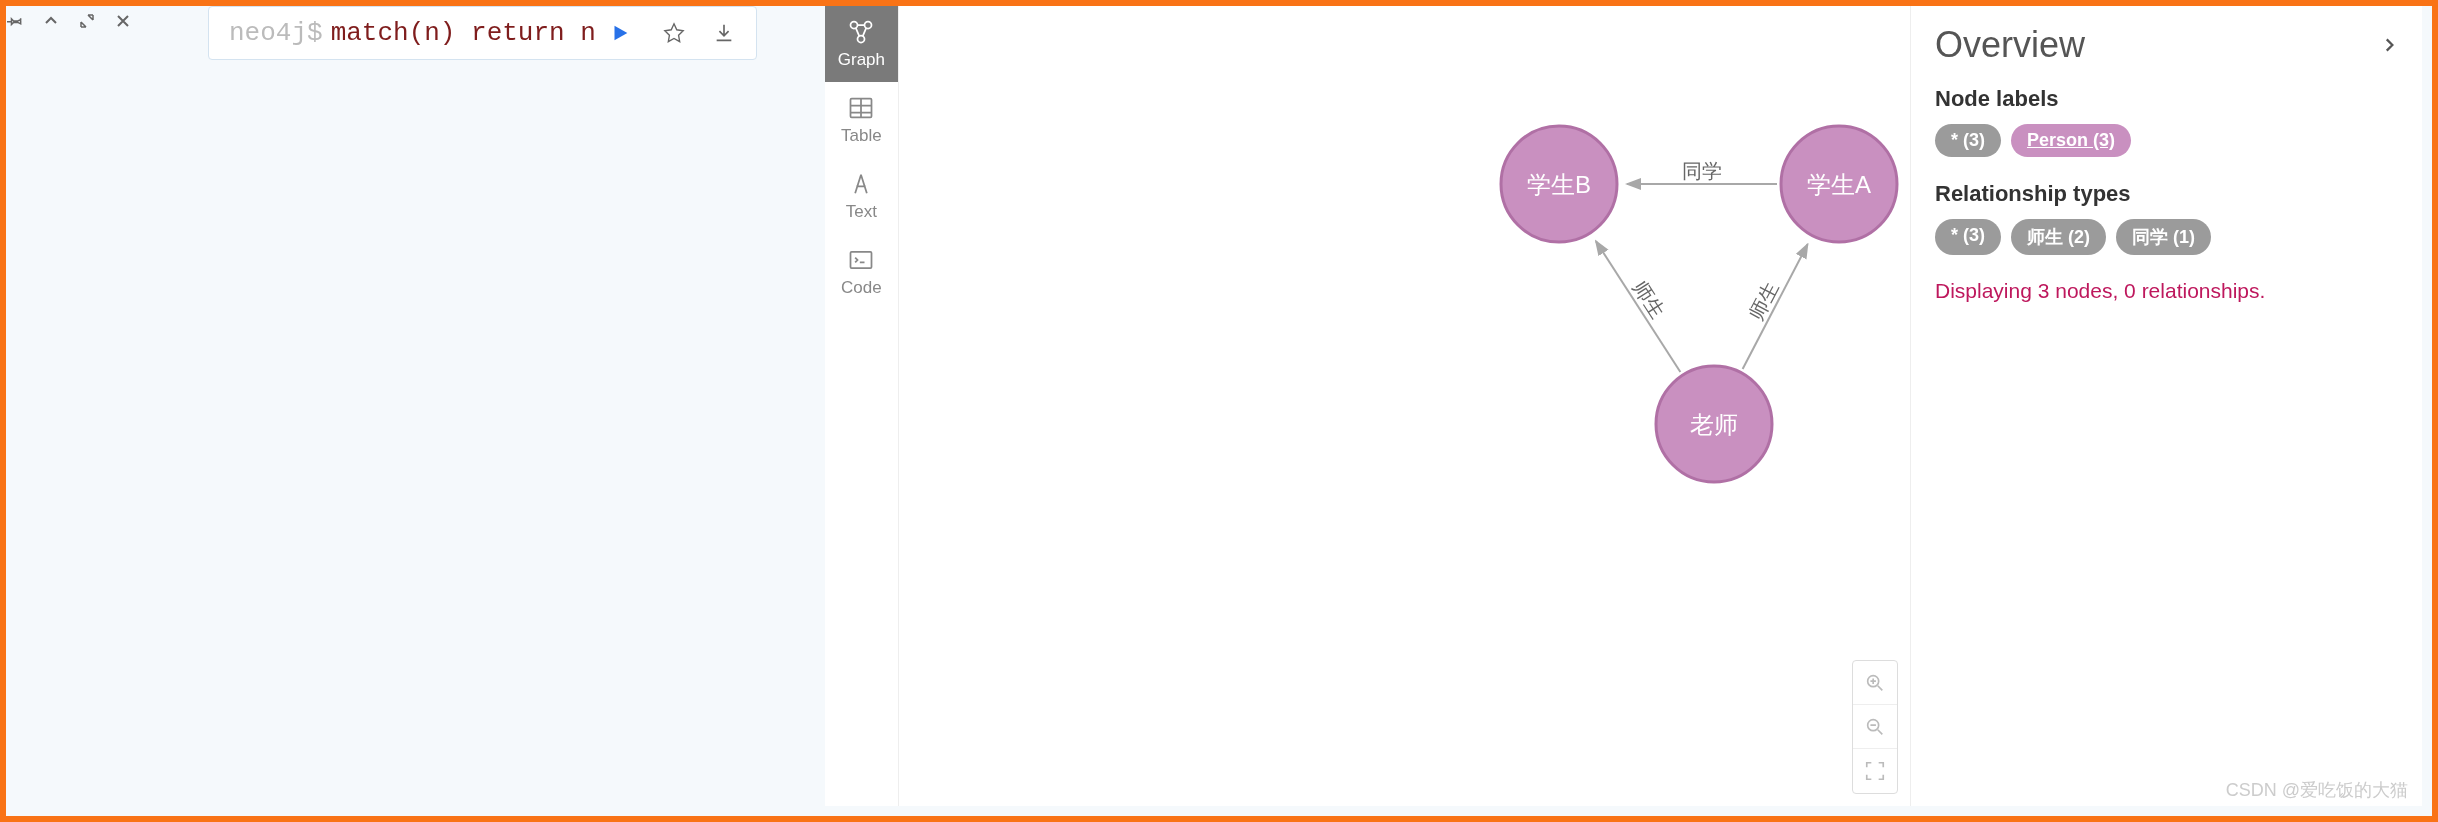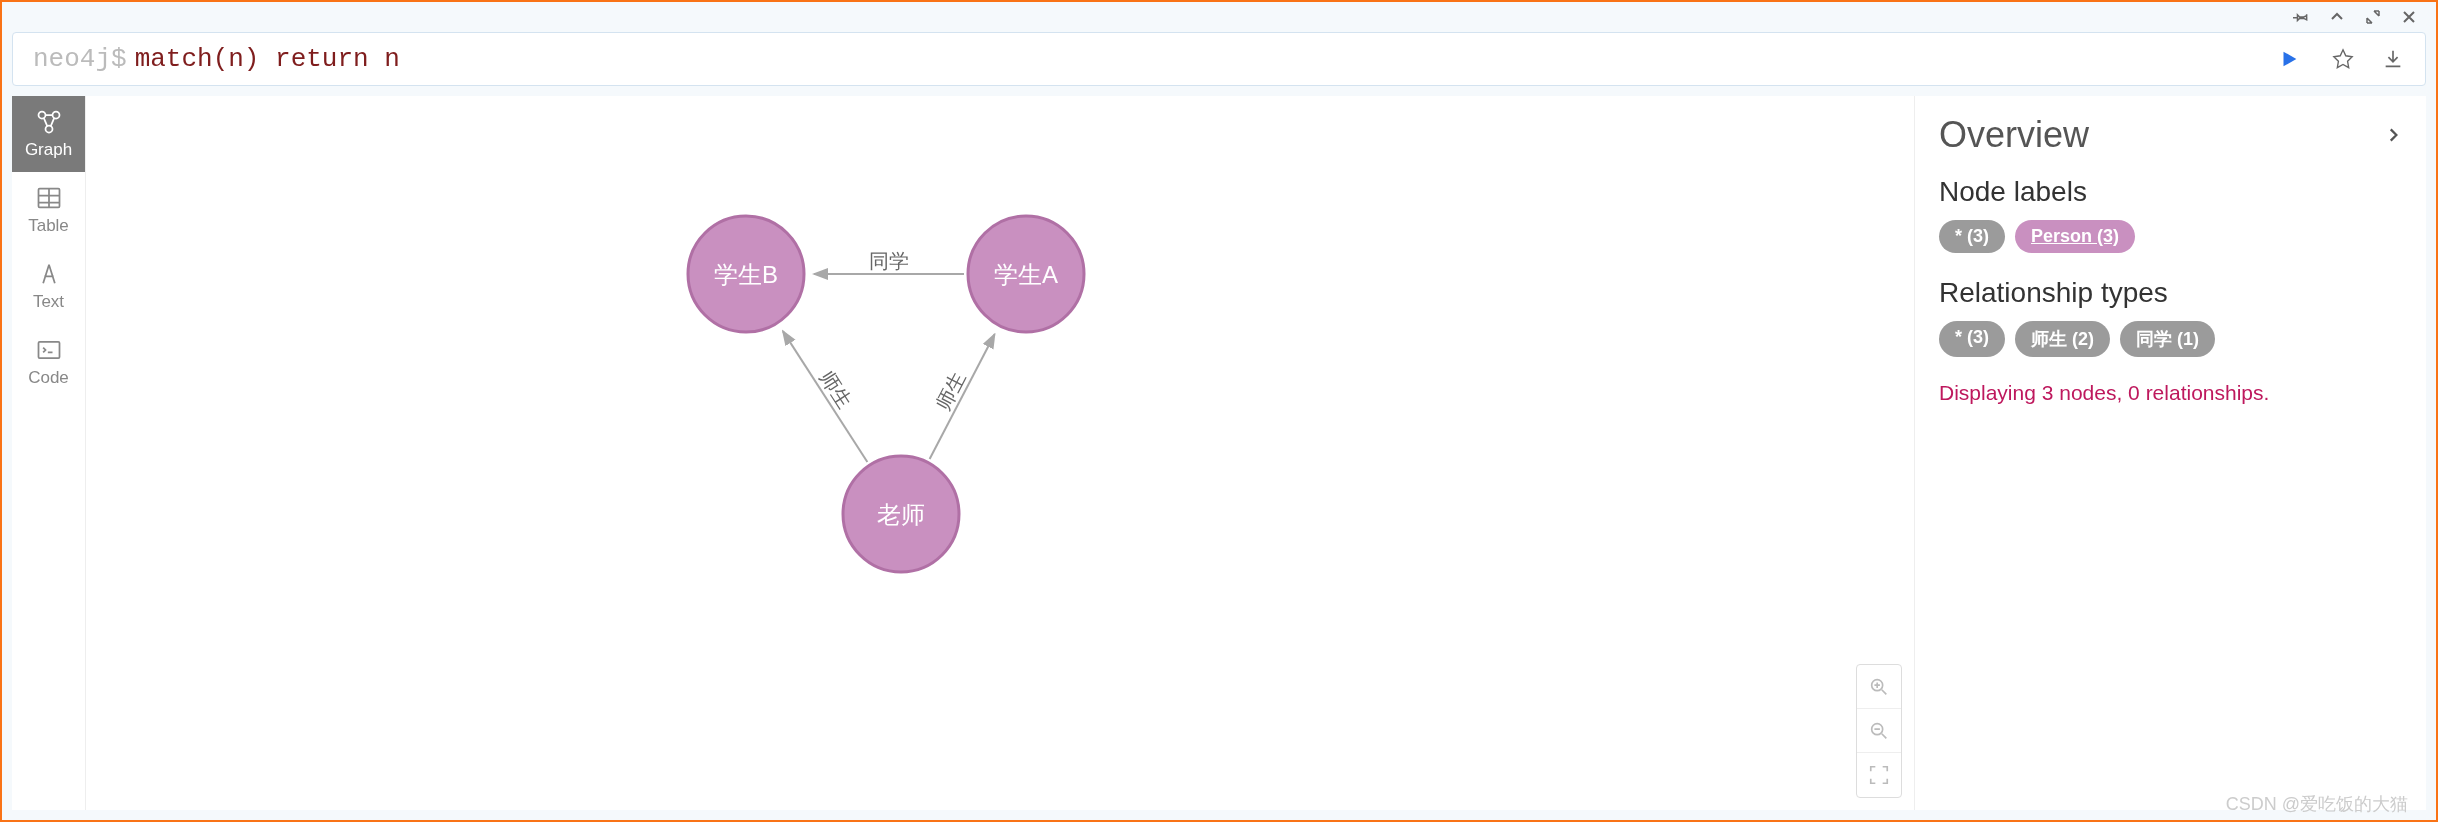--- a/index.html
+++ b/index.html
@@ -10,24 +10,25 @@
     body {
       font-family: -apple-system, BlinkMacSystemFont, "Segoe UI", Helvetica, Arial, sans-serif;
       background: #fff;
       width: 2438px;
       height: 822px;
       overflow: hidden;
     }
     .container {
       width: 100%;
       height: 100%;
-      border: 2px solid #f97316;
-      display: flex;
-      flex-direction: column;
+      border: 6px solid #f97316;
+      display: flex;
+      flex-direction: row;
       background: #f5f9fc;
+      gap: 48px;
     }
     .top-controls {
       height: 30px;
       display: flex;
       justify-content: flex-end;
       align-items: center;
       gap: 18px;
       padding-right: 18px;
       color: #666;
     }
@@ -189,22 +190,22 @@
       justify-content: space-between;
       align-items: center;
       margin-bottom: 20px;
       color: #555;
     }
     .panel-title {
       font-size: 36px;
       font-weight: 400;
     }
     .section-title {
-      font-weight: 400;
-      font-size: 28px;
+      font-weight: 700;
+      font-size: 22px;
       margin-bottom: 12px;
       color: #333;
     }
     .pill-row {
       display: flex;
       gap: 10px;
       margin-bottom: 24px;
     }
     .pill {
       padding: 6px 16px;
@@ -221,21 +222,21 @@
       background: #c990c0;
       text-decoration: underline;
     }
     .displaying-text {
       font-size: 21px;
       color: #be185d;
       margin-top: 10px;
     }
     .watermark {
       position: absolute;
-      bottom: 6px;
+      bottom: 20px;
       right: 30px;
       font-size: 18px;
       color: #ccc;
       z-index: 100;
       margin-left: 40px;
     }
   </style>
 </head>
 <body>
 

